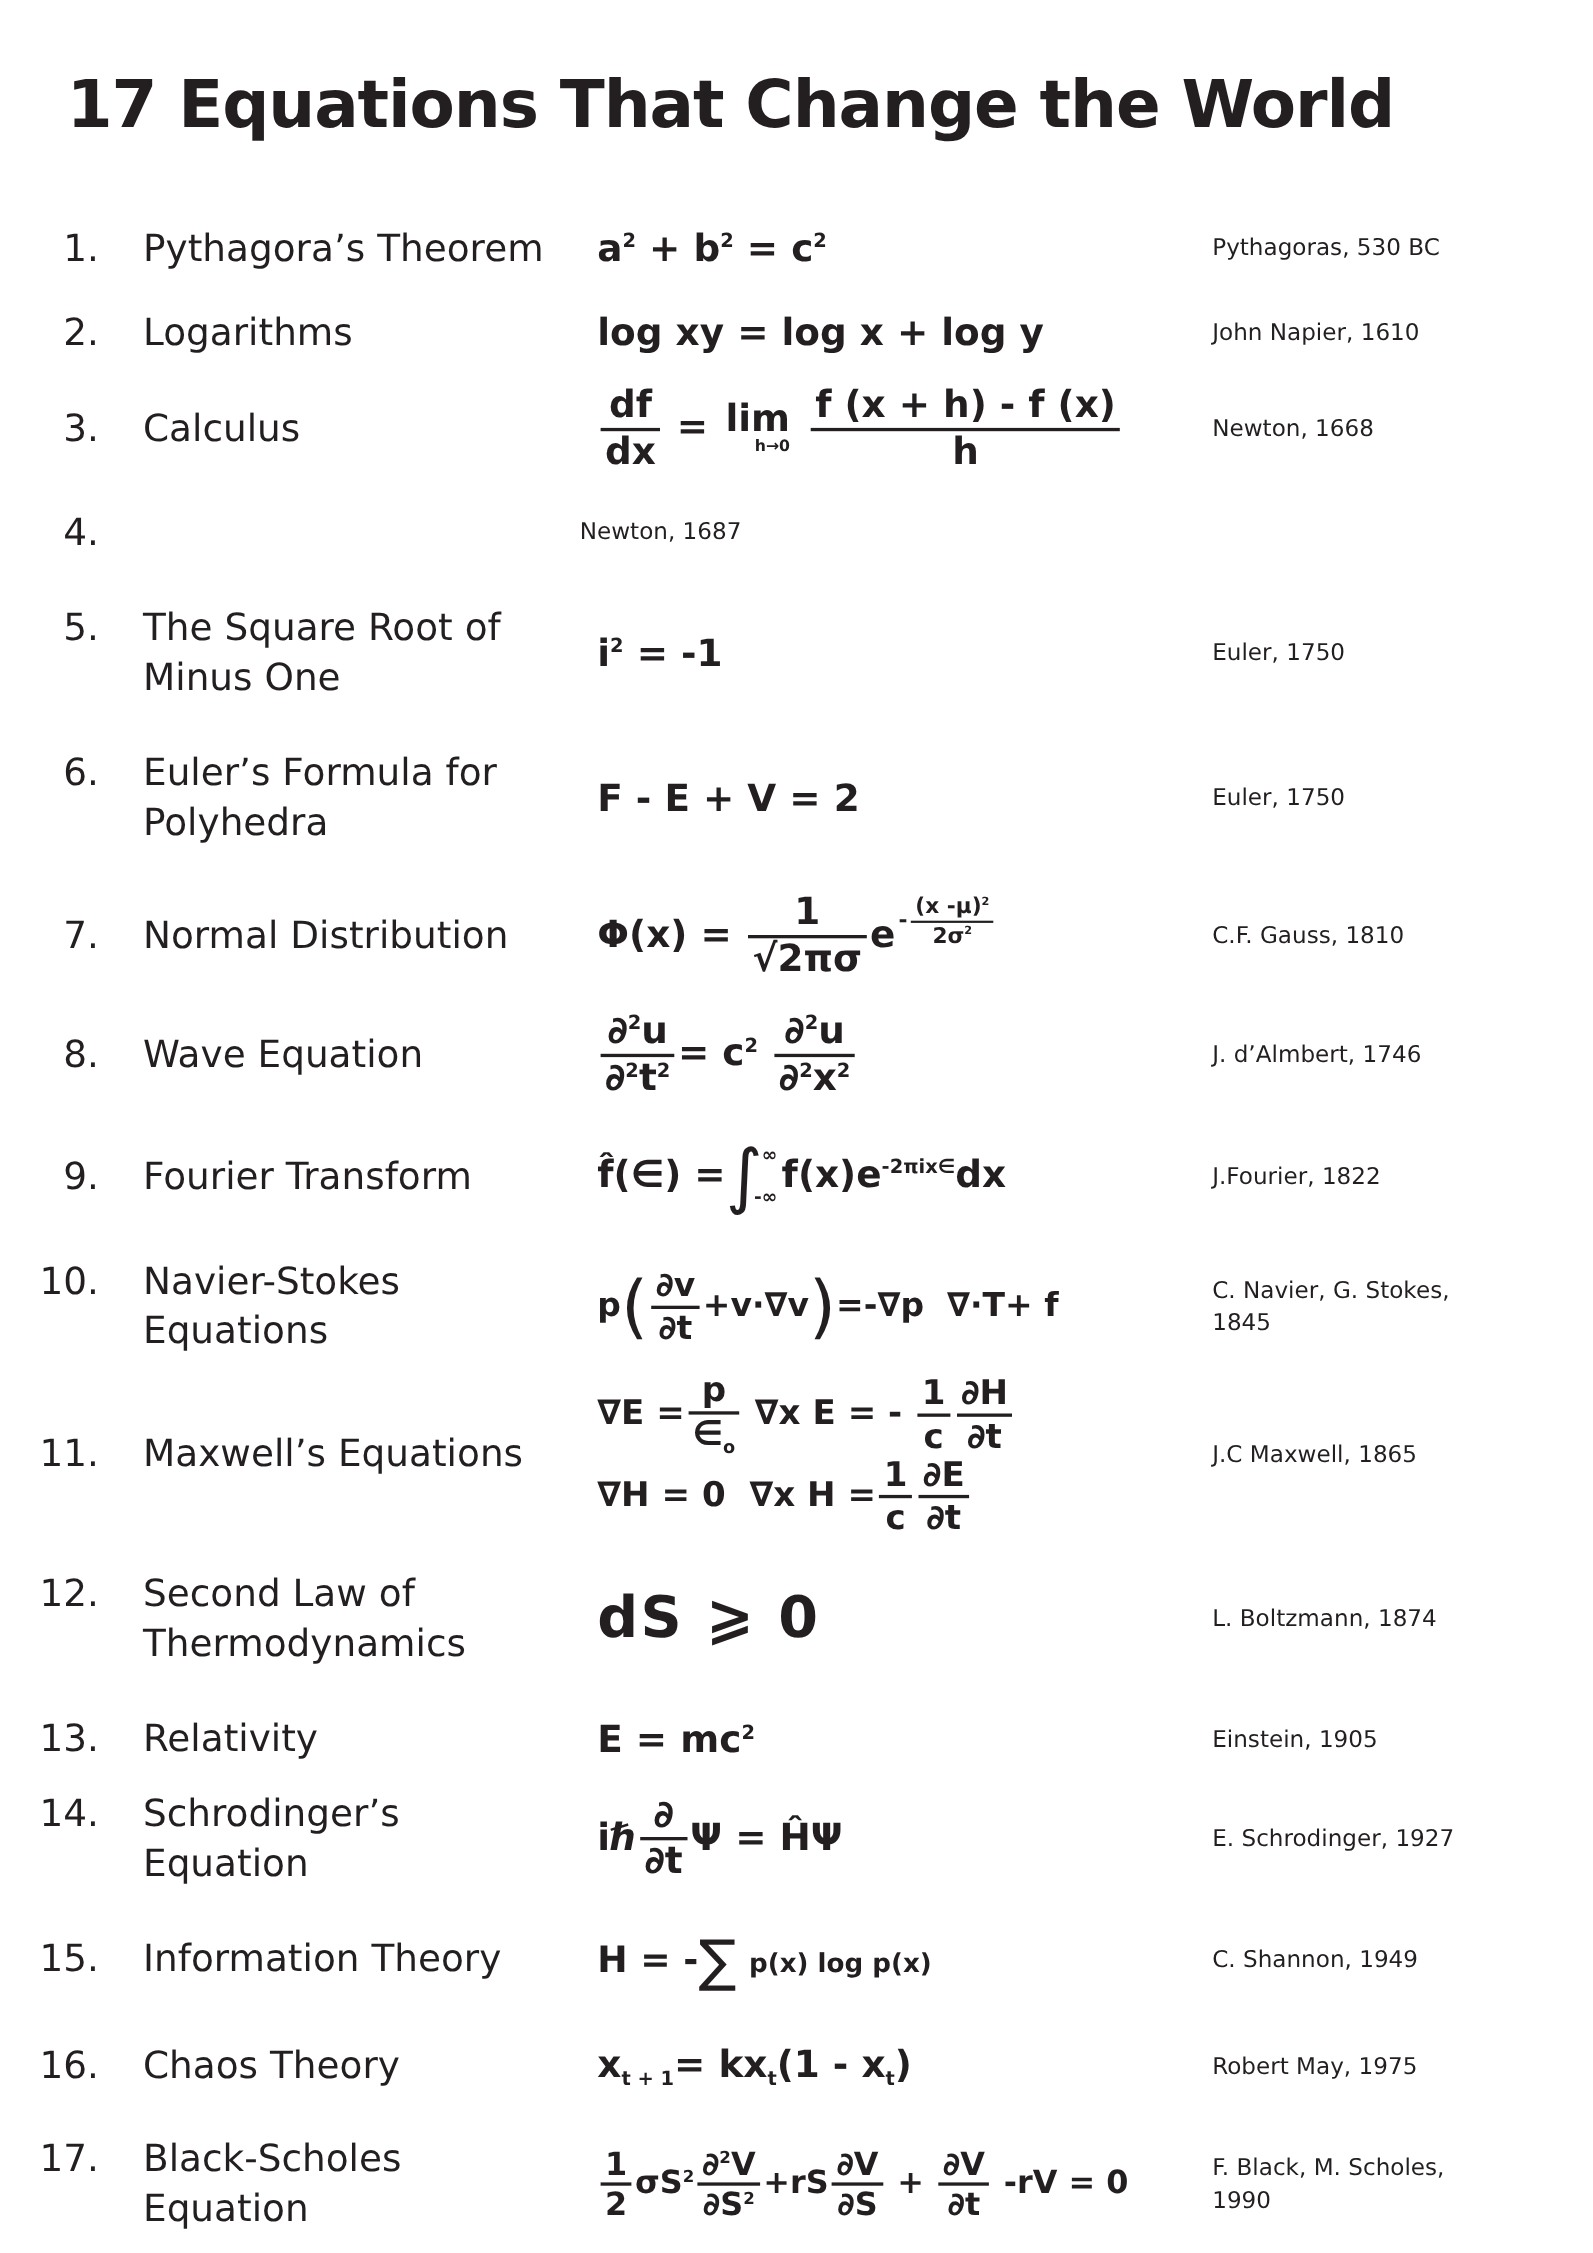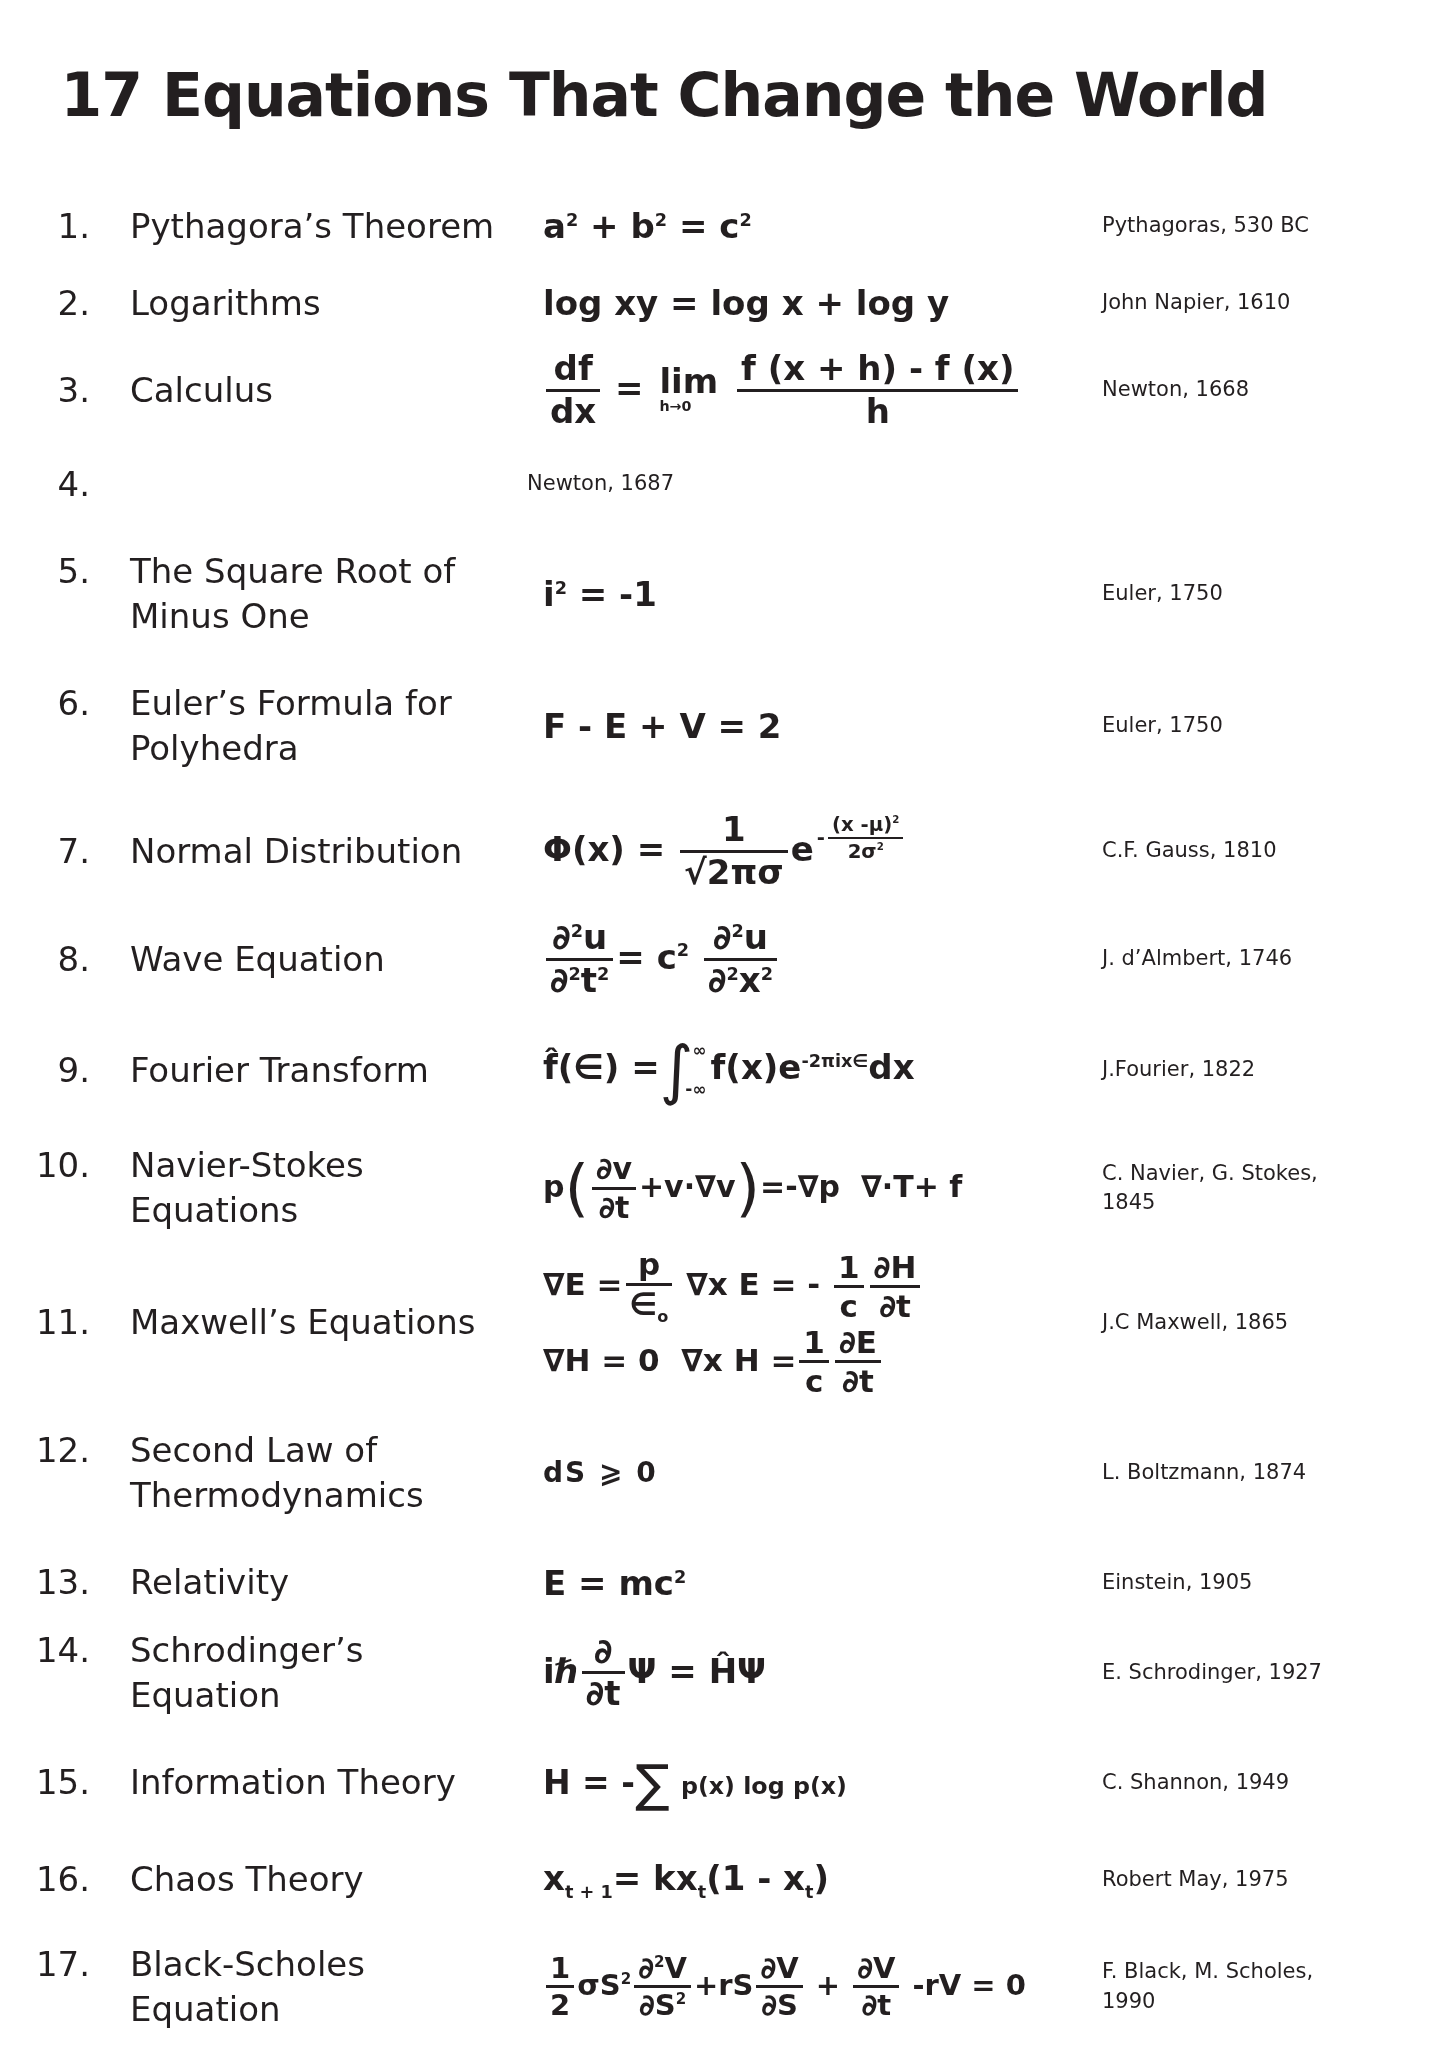--- a/index.html
+++ b/index.html
@@ -42,36 +42,36 @@
     padding-left: 24px; padding-right: 6px;
     font-size: 21px; line-height: 1.4;
   }
 
   
   .eq sup { font-size: 0.52em; vertical-align: super; font-weight: bold; }
   .eq sub { font-size: 0.52em; vertical-align: sub; font-weight: bold; }
   .fr { display: inline-flex; flex-direction: column; text-align: center; vertical-align: middle; margin: 0 3px; }
   .fr .t { display: block; padding: 0 4px 2px; line-height: 1.05; }
   .fr .b { display: block; border-top: 0.11em solid currentColor; padding: 2px 4px 0; line-height: 1.05; }
-  .lim { display: inline-flex; flex-direction: column; text-align: left; vertical-align: middle; margin: 0 4px; }
+  .lim { display: inline-flex; flex-direction: column; text-align: right; vertical-align: middle; margin: 0 4px; }
   .lim .lt { line-height: 1; }
   .lim .lu { font-size: 0.42em; line-height: 1.2; }
   .efr { display: inline-block; vertical-align: 0.85em; font-size: 0.58em; margin-left: 3px; }
   .bint { font-size: 1.9em; font-weight: normal; vertical-align: middle; line-height: 0.8; }
   .ilim { display: inline-flex; flex-direction: column; justify-content: space-between; vertical-align: middle; font-size: 0.5em; height: 3.5em; margin: 0 4px 0 -8px; }
   .ilim .it { align-self: flex-end; }
   .ilim .ib { align-self: flex-start; }
   .bp { font-size: 2.1em; font-weight: normal; vertical-align: middle; line-height: 0.75; }
   .sum { font-size: 1.55em; font-weight: normal; vertical-align: middle; line-height: 0.75; }
   .sm { font-size: 0.72em; }
 
   
   .row:nth-child(10) .eq { font-size: 30px; }
   .row:nth-child(11) .eq { font-size: 31px; }
-  .row:nth-child(12) .eq { font-size: 28px; letter-spacing: 2px; }
+  .row:nth-child(12) .eq { font-size: 52px; letter-spacing: 2px; }
   .row:nth-child(15) .eq { font-size: 33px; }
   .row:nth-child(17) .eq { font-size: 29px; }
 </style>
 </head>
 <body style="background: rgb(255, 255, 255); color: rgb(35, 31, 32);">
 
 <div class="page">
   <div class="title">17 Equations That Change the World</div>
   <div class="list">
   <div class="row" style="min-height: 72px;">

